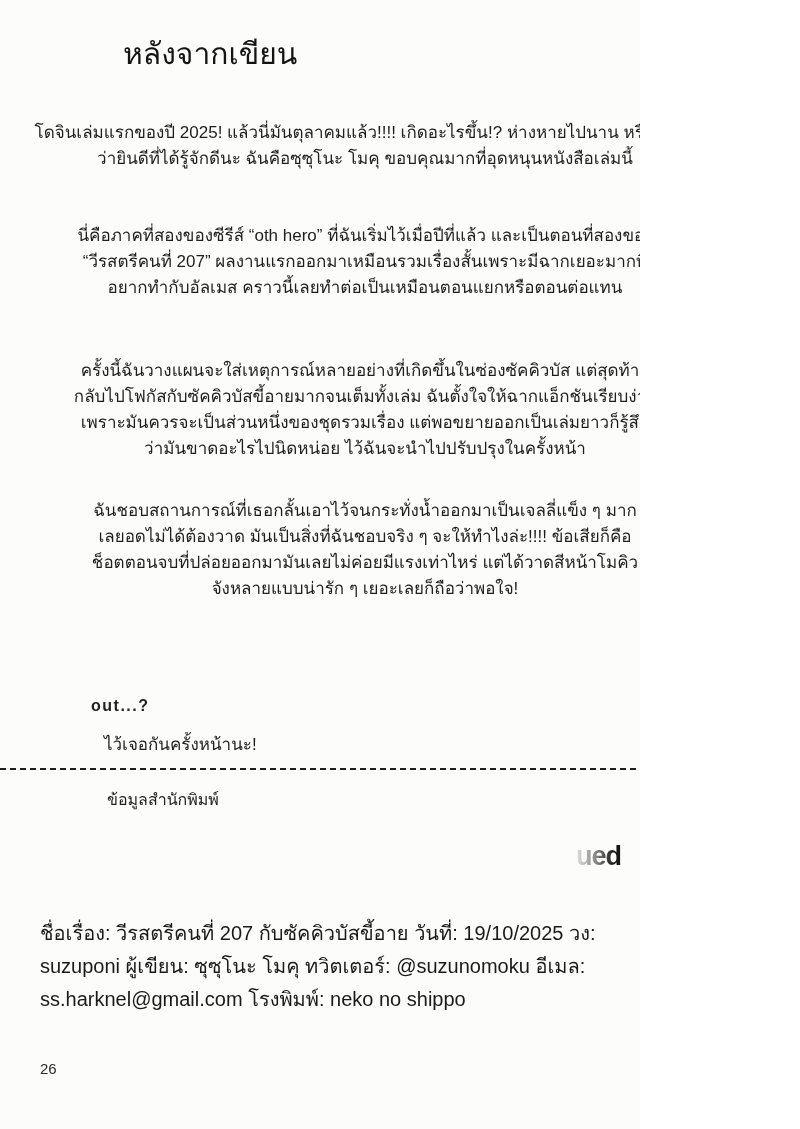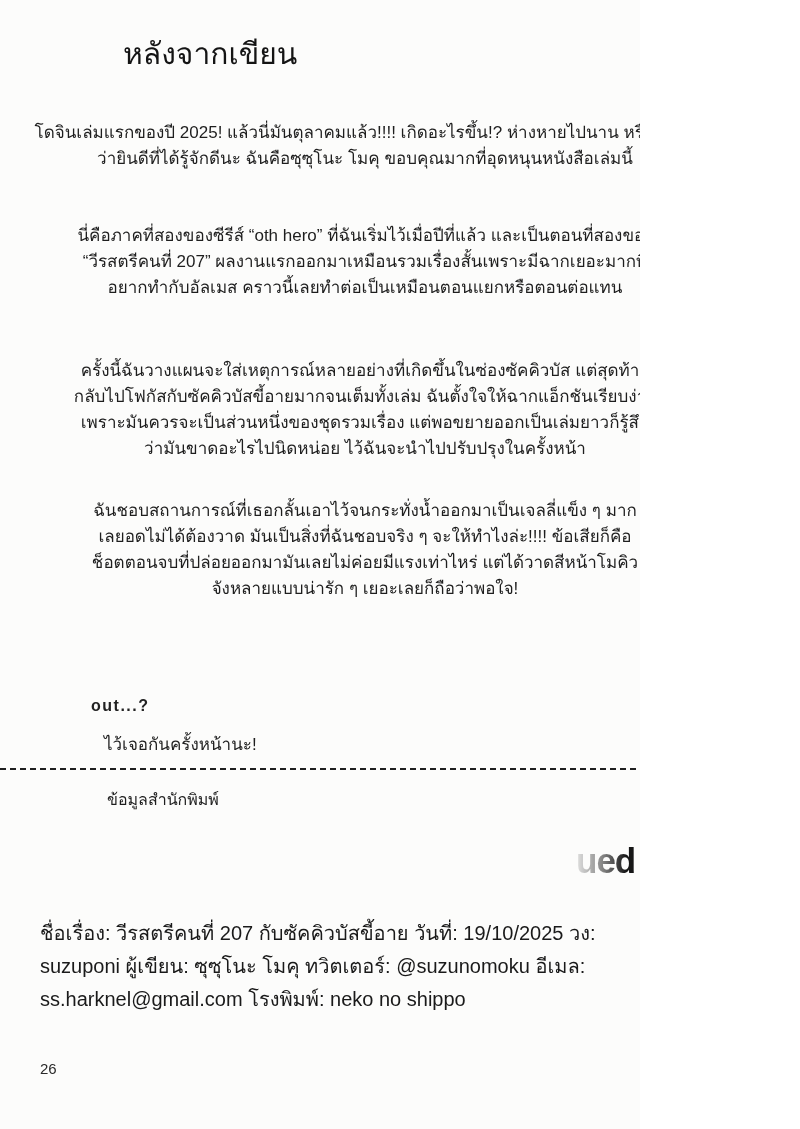--- a/index.html
+++ b/index.html
@@ -69,21 +69,21 @@
     position: absolute;
     left: 107px;
     top: 787px;
     font-size: 16px;
     color: #1e1e1e;
   }
   .logo-remnant {
     position: absolute;
     left: 576px;
     top: 841px;
-    font-size: 35px;
+    font-size: 27px;
     font-weight: 700;
     letter-spacing: -1px;
     background: linear-gradient(90deg, rgba(40,40,40,0.12) 0%, rgba(35,35,35,0.55) 45%, #161616 85%);
     -webkit-background-clip: text;
     background-clip: text;
     color: transparent;
     filter: blur(0.3px);
   }
   .pub-info {
     position: absolute;

